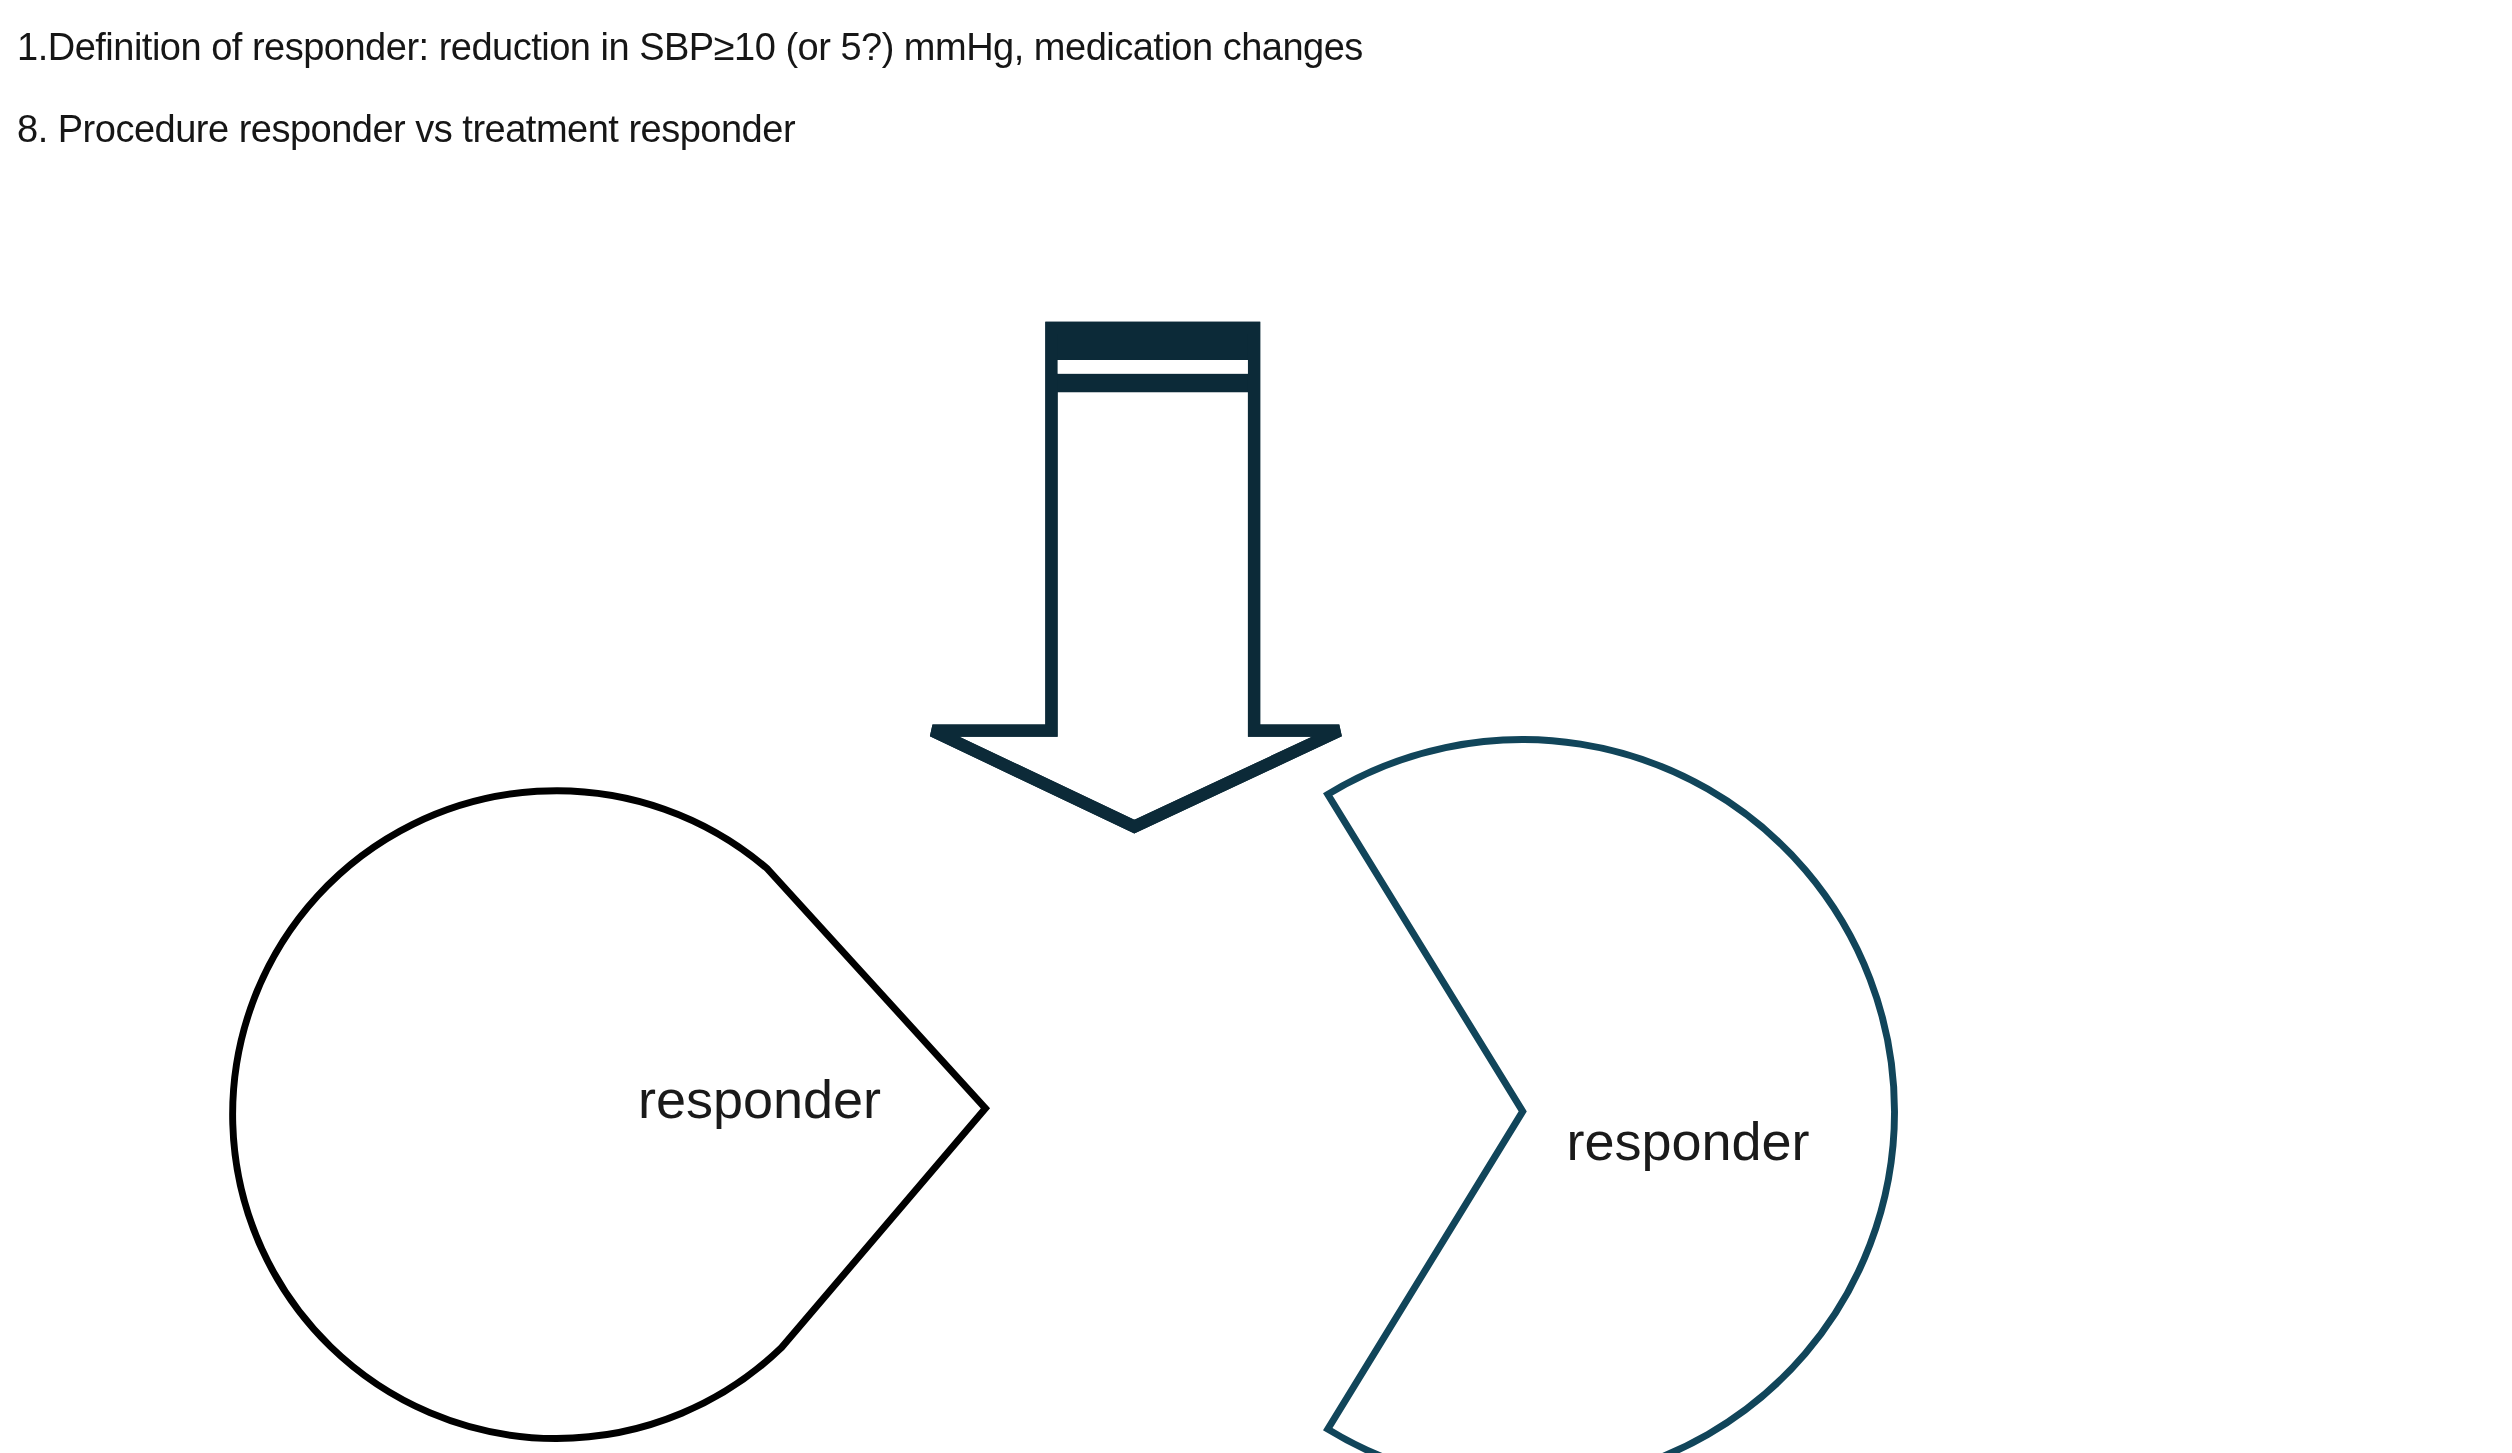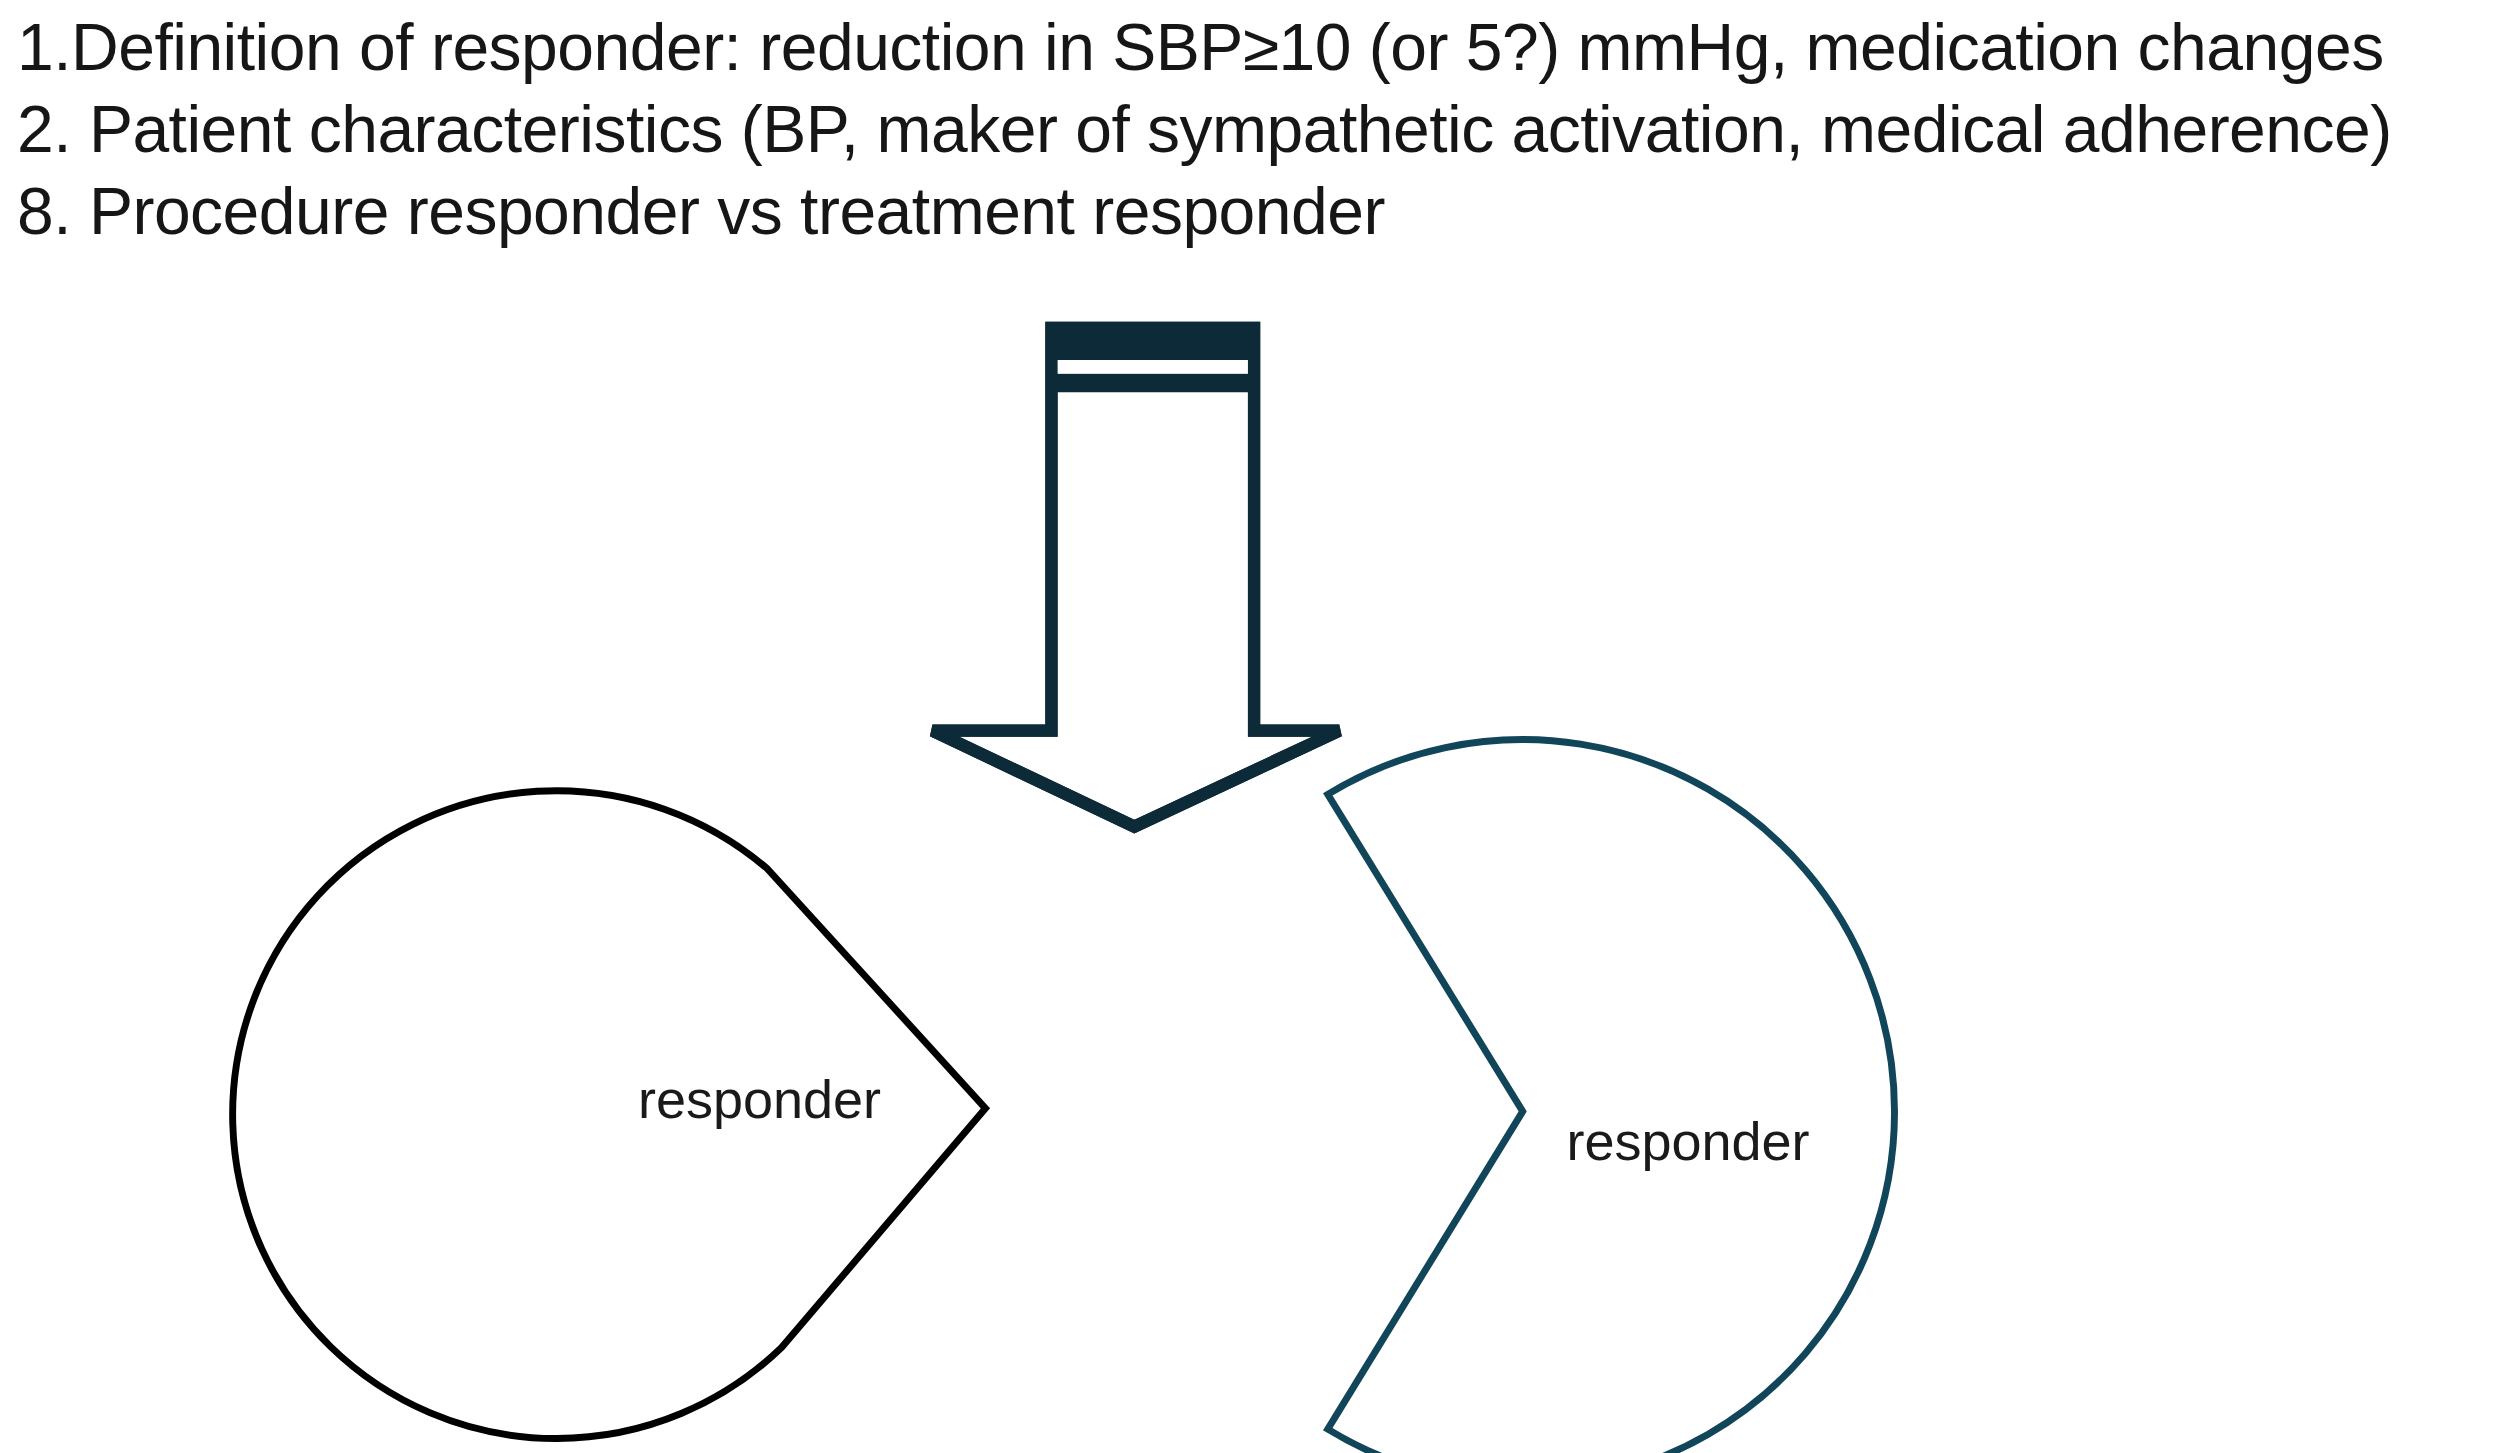--- a/index.html
+++ b/index.html
@@ -28,21 +28,21 @@
   
   .text-block {
     position: absolute;
     left: 17px;
     top: 6.1px;
     width: 2487px;
   }
   .text-line {
     color: #161616;
     font-family: "Liberation Sans", sans-serif;
-    font-size: 66px;
+    font-size: 38px;
     line-height: 82px;
     letter-spacing: -0.5px;
     white-space: nowrap;
     font-weight: 400;
   }
 
   
   .diagram {
     position: absolute;
     left: 0;
@@ -78,21 +78,20 @@
     width: 322px;
   }
 </style>
 </head>
 <body>
 
 <div id="slide">
 
   <div class="text-block">
     <div class="text-line">1.Definition of responder: reduction in SBP≥10 (or 5?) mmHg, medication changes</div>
-    <div class="text-line">2. Patient characteristics (BP, maker of sympathetic activation, medical adherence)</div>
     <div class="text-line">8. Procedure responder vs treatment responder</div>
   </div>
 
   <div class="diagram">
     <svg viewBox="0 0 3273 1893" xmlns="http://www.w3.org/2000/svg">
 
       <g>
 
         <path d="M 1370 427
                  L 1634 427

